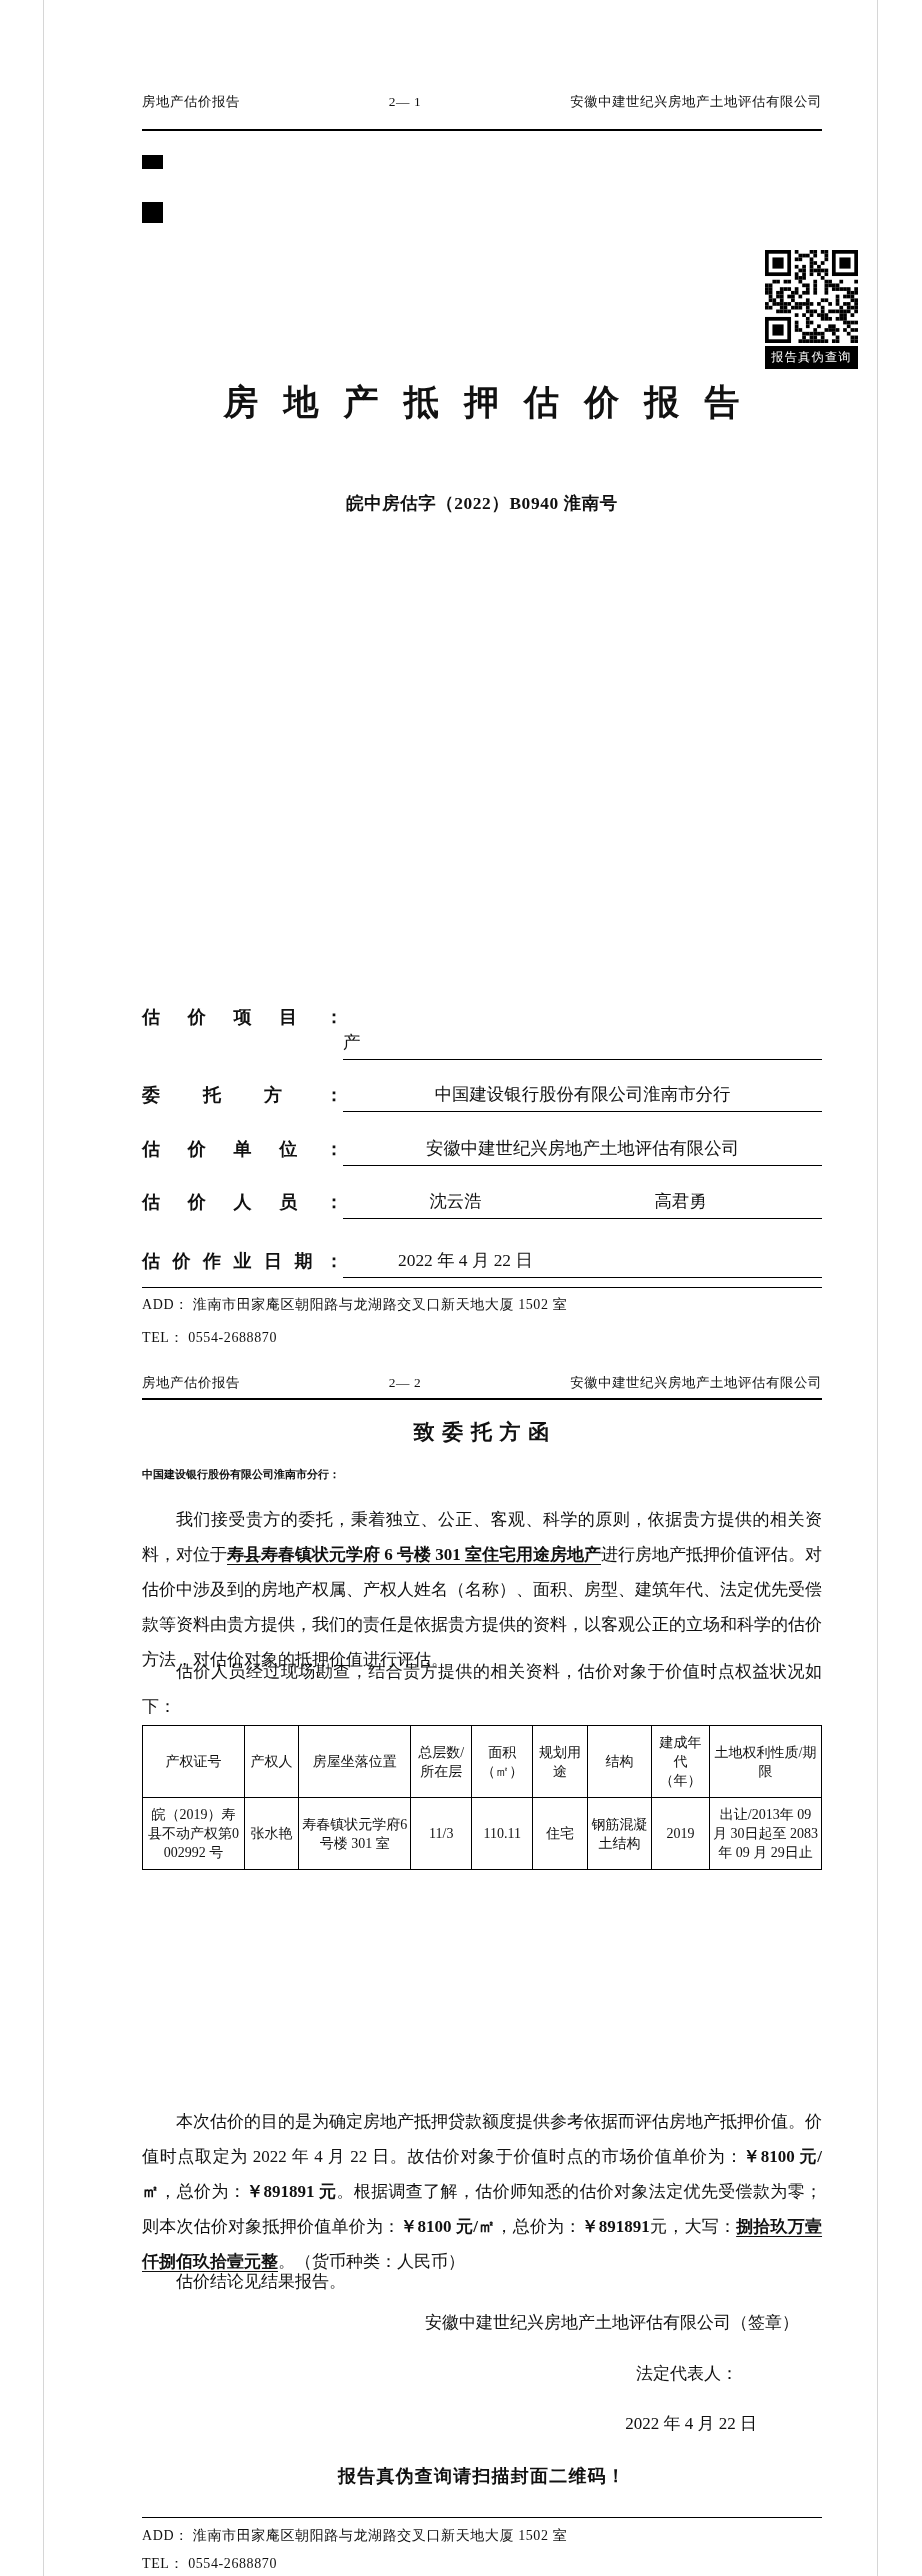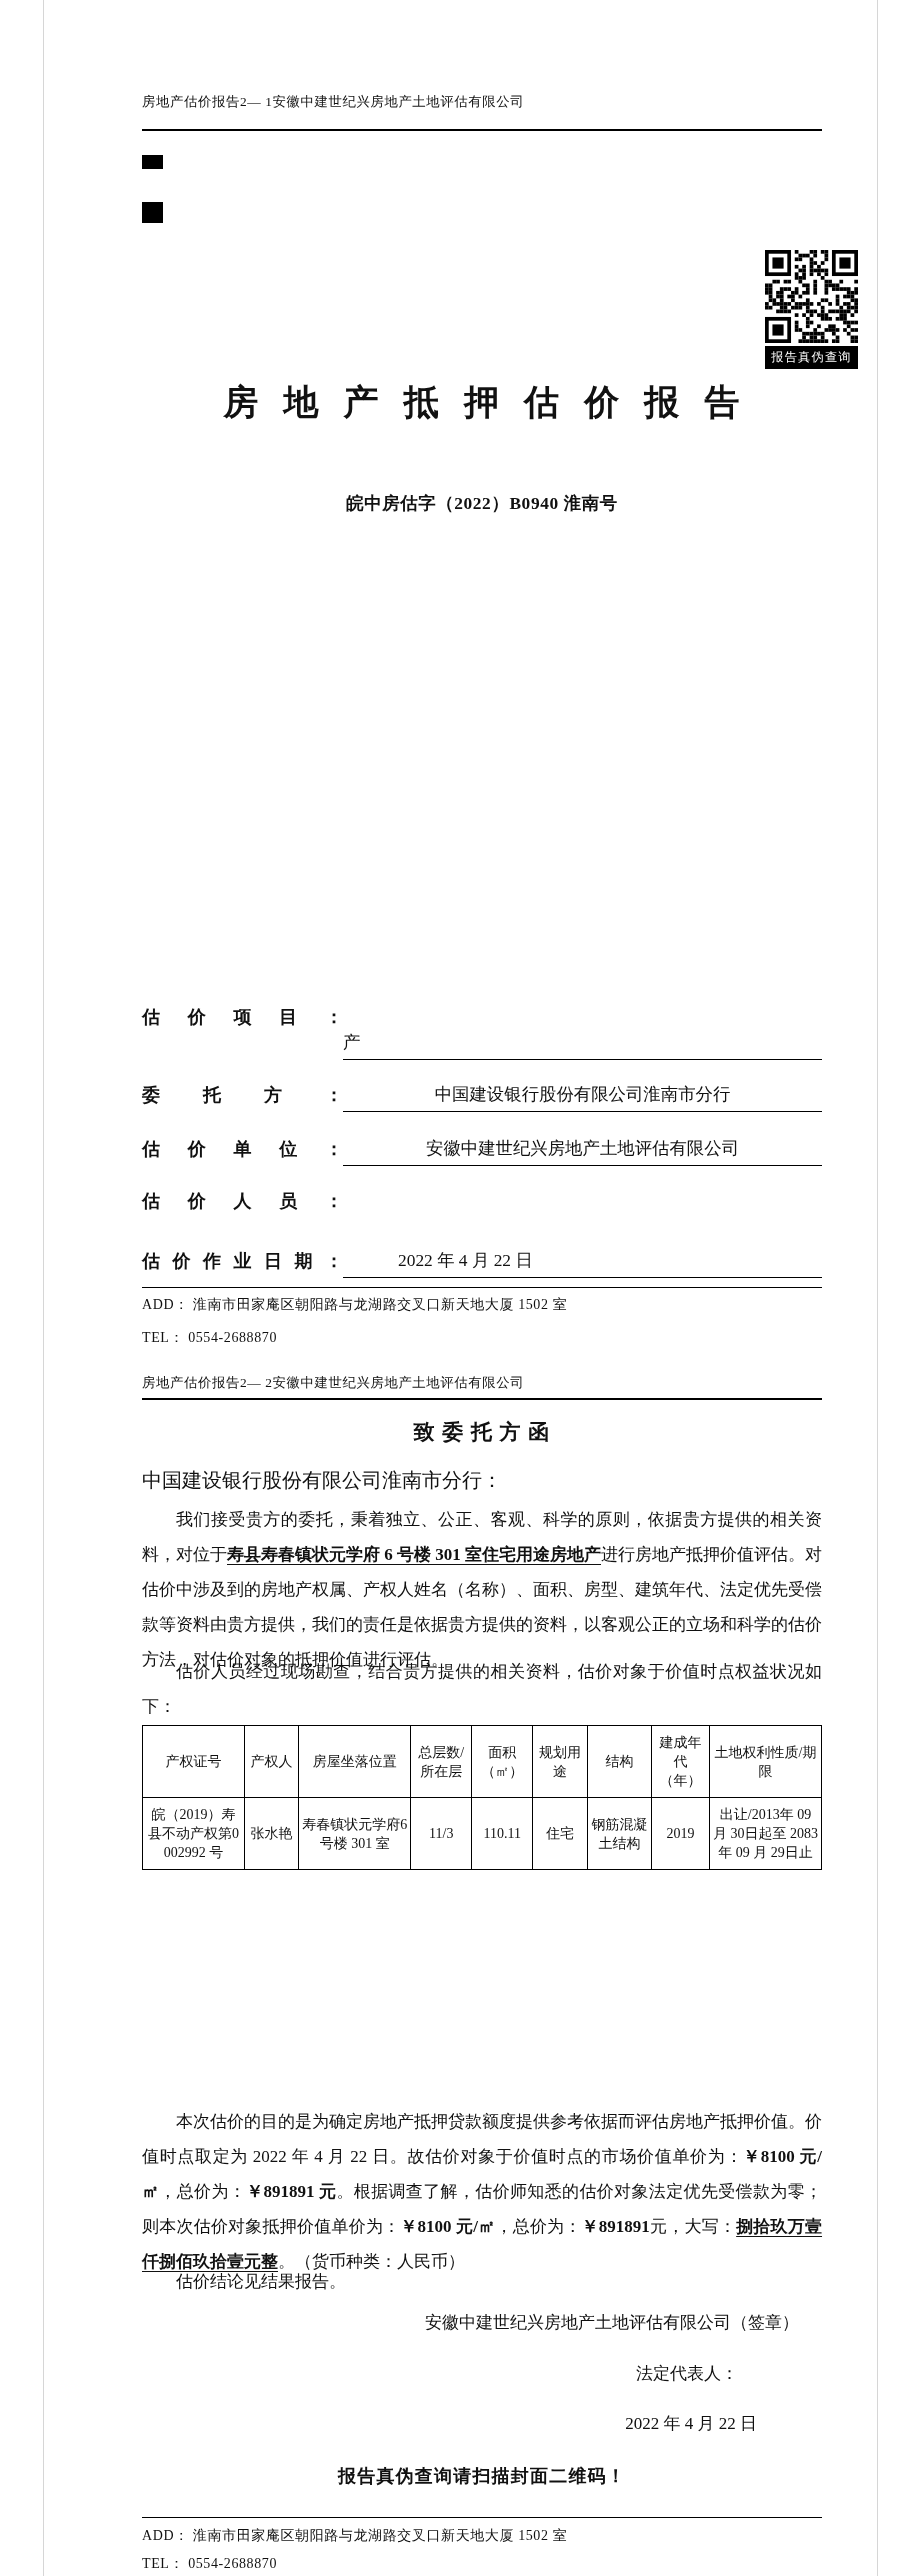--- a/index.html
+++ b/index.html
@@ -3,41 +3,41 @@
 <meta charset="utf-8">
 <style>
   * { margin:0; padding:0; box-sizing:border-box; }
   html,body { background:#ffffff; }
   .canvas {
     position:relative; width:922px; height:2576px; background:#fff;
     font-family:"Liberation Serif","DejaVu Serif",serif; color:#111; overflow:hidden;
   }
   .abs { position:absolute; left:142px; width:680px; }
   .edge { position:absolute; top:0; bottom:0; width:1.2px; background:#d6d6d6; }
-  .hdr { display:flex; justify-content:flex-start; align-items:baseline; font-size:13.4px; letter-spacing:0.6px; }
+  .hdr { display:flex; justify-content:space-between; align-items:baseline; font-size:13.4px; letter-spacing:0.6px; }
   .rule { position:absolute; left:142px; width:680px; background:#000; }
   .mark { position:absolute; background:#000; }
   .qr-wrap { position:absolute; left:765px; top:250px; width:93px; }
   .qr-wrap svg { display:block; background:#fff; }
   .qr-label { margin-top:2.9px; background:#000; color:#fff; text-align:center; font-size:12.2px; padding:2.9px 0; letter-spacing:1.2px; }
   .title { text-align:center; font-size:35px; font-weight:bold; word-spacing:14px; letter-spacing:1.2px; white-space:nowrap; }
   .doc-no { text-align:center; font-size:17.4px; font-weight:bold; letter-spacing:0.6px; }
   .frow { display:flex; align-items:flex-end; font-size:17.4px; }
   .flabel { width:201px; flex:none; font-weight:bold; font-size:18px; text-align:justify; text-align-last:justify; padding-bottom:4.6px; }
   .fval { flex:1; border-bottom:1.2px solid #000; padding-bottom:4.6px; min-height:29px; }
   .center { text-align:center; }
   .just { text-align:justify; text-align-last:justify; }
   .names { display:flex; justify-content:space-around; padding-right:29px; }
   .datepad { padding-left:55px; }
   .ftr { font-size:14px; letter-spacing:0.6px; }
   .para { font-size:17px; line-height:35px; text-align:justify; text-indent:2em; }
   .b { font-weight:bold; }
   .bu { font-weight:bold; text-decoration:underline; text-underline-offset:4.1px; }
   .letter-title { font-size:21px; font-weight:bold; text-align:center; letter-spacing:1.2px; }
-  .salutation { font-size:20px; font-weight:normal; }
+  .salutation { font-size:11px; font-weight:bold; }
   .otable { border-collapse:collapse; table-layout:fixed; width:680px; font-size:14px; }
   .otable th, .otable td { border:1.2px solid #000; text-align:center; vertical-align:middle; padding:7px 2.3px; line-height:19px; font-weight:normal; word-break:break-all; }
   .sig { text-align:right; font-size:17px; }
   .notice { text-align:center; font-size:18px; font-weight:bold; letter-spacing:1.2px; }
 </style>
 </head>
 <body>
 
 <div class="canvas">
 
@@ -297,20 +297,24 @@
   <div class="abs frow" style="top:1082px">
     <span class="flabel">委 托 方 ：</span>
     <span class="fval center">中国建设银行股份有限公司淮南市分行</span>
   </div>
   <div class="abs frow" style="top:1136px">
     <span class="flabel">估 价 单 位 ：</span>
     <span class="fval center">安徽中建世纪兴房地产土地评估有限公司</span>
   </div>
   <div class="abs frow" style="top:1189px">
     <span class="flabel">估 价 人 员 ：</span>
+    <span class="fval names">
+      <span>沈云浩</span>
+      <span>高君勇</span>
+    </span>
   </div>
   <div class="abs frow" style="top:1248px">
     <span class="flabel">估价作业日期：</span>
     <span class="fval datepad">2022 年 4 月 22 日</span>
   </div>
 
   <div class="rule" style="top:1287px;height:1.2px"></div>
   <div class="abs ftr" style="top:1296px">ADD： 淮南市田家庵区朝阳路与龙湖路交叉口新天地大厦 1502 室</div>
   <div class="abs ftr" style="top:1329px">TEL： 0554-2688870</div>
 

